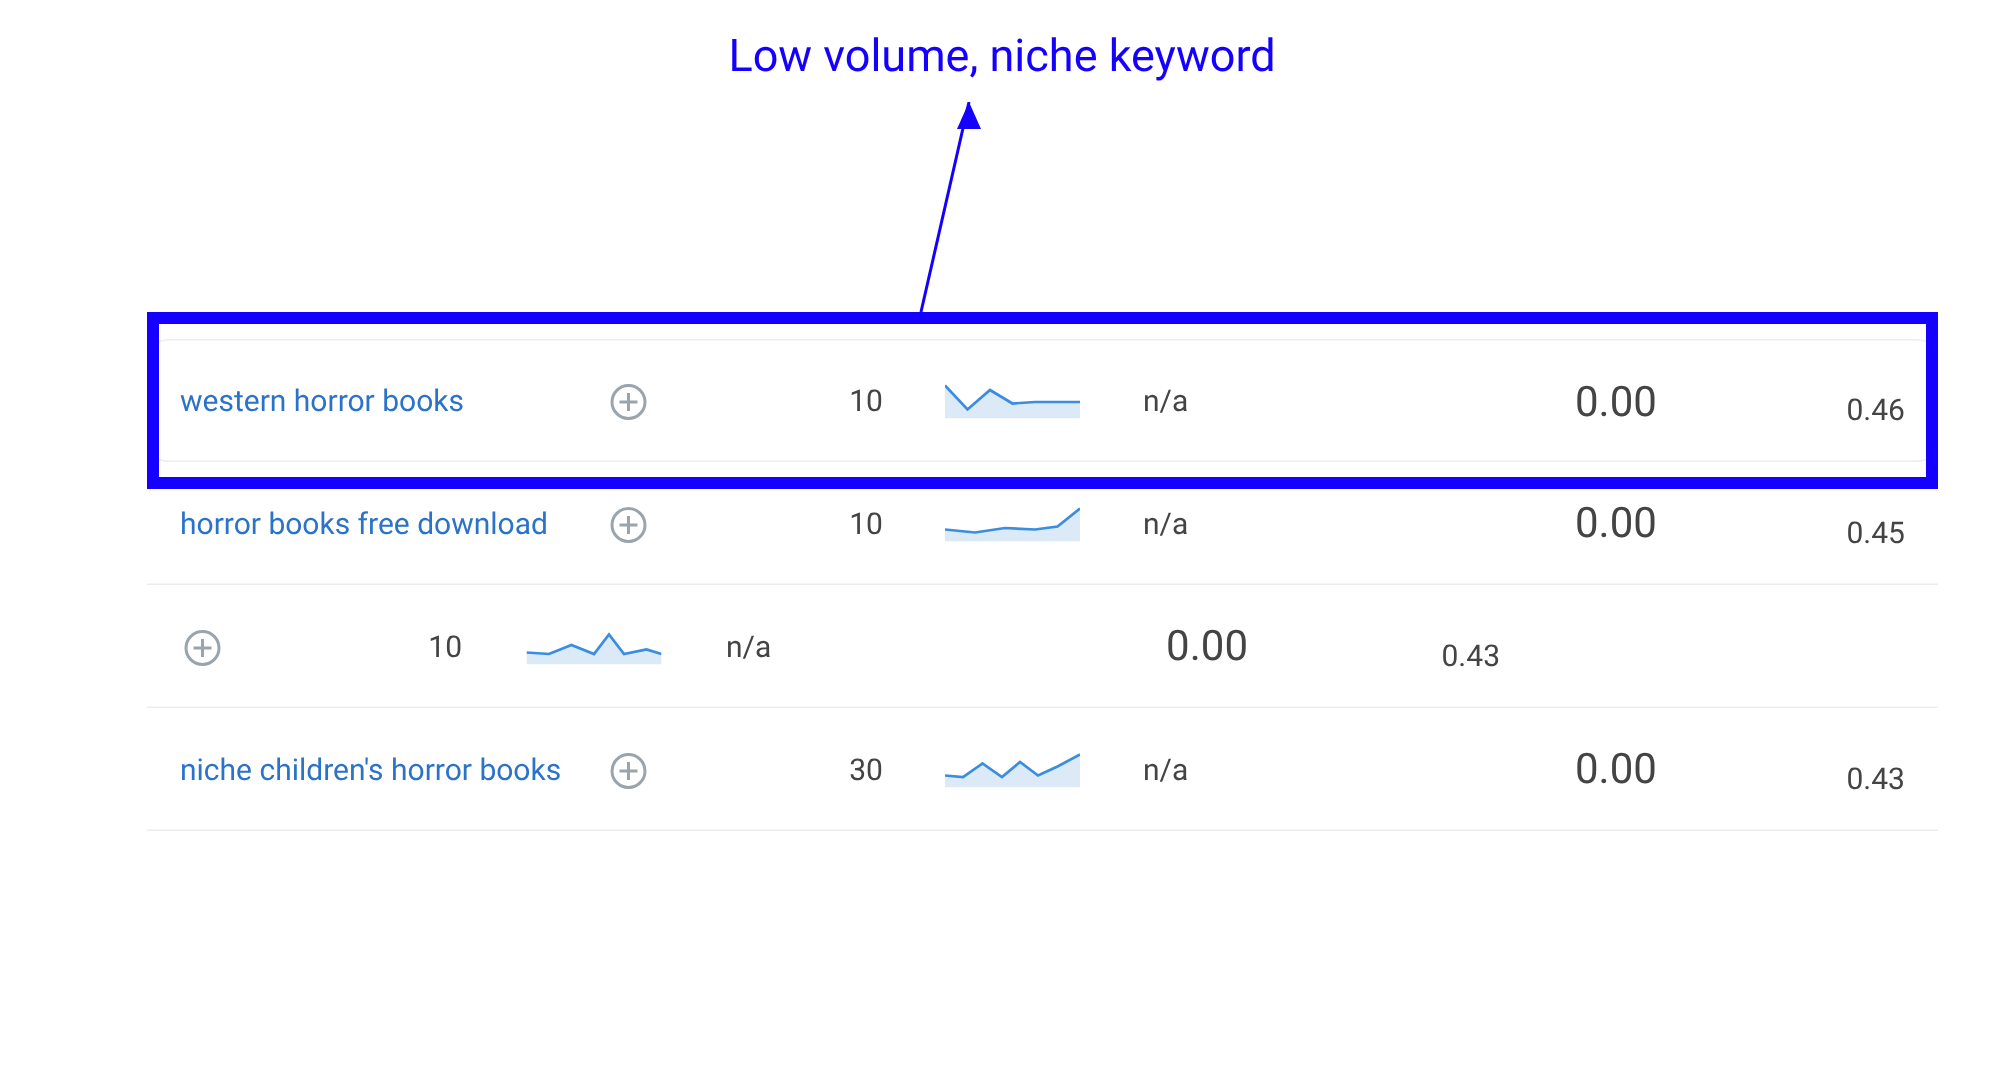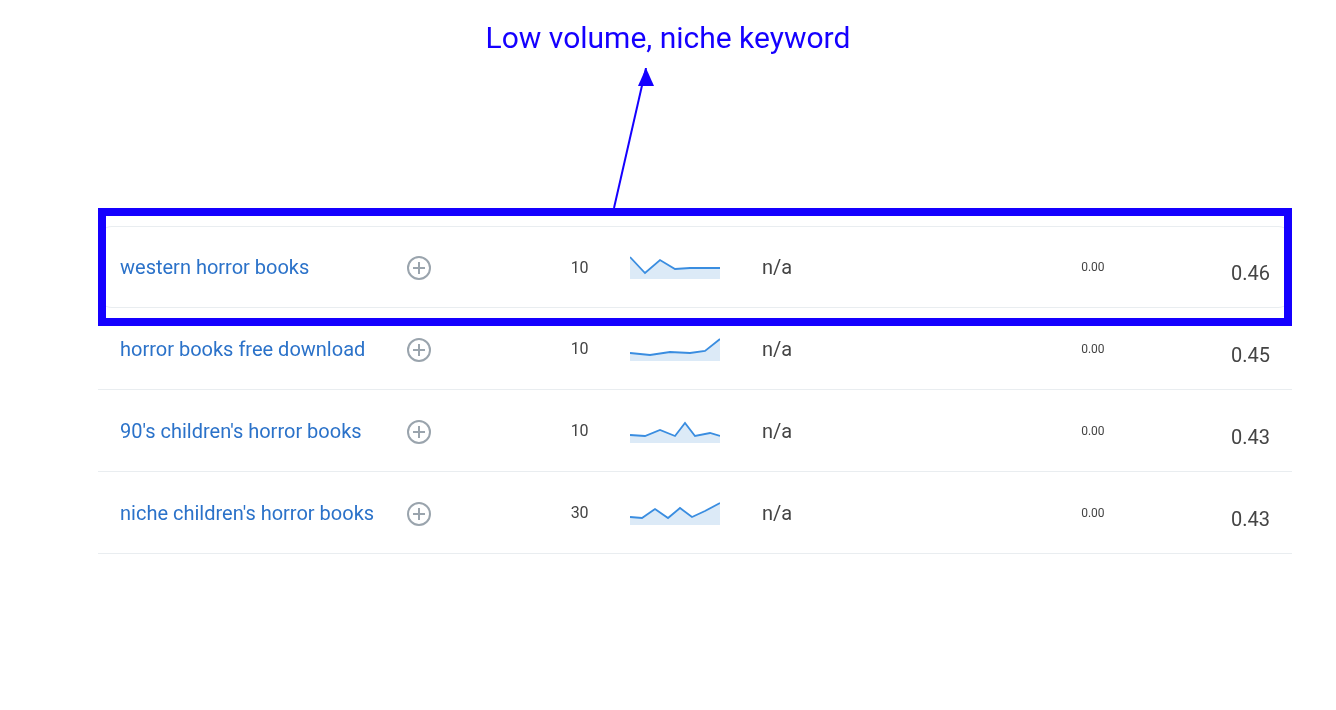--- a/index.html
+++ b/index.html
@@ -50,38 +50,38 @@
     }
     .col-add {
       width: 50px;
       display: flex;
       align-items: flex-start;
       padding-top: 2px;
     }
     .col-volume {
       width: 130px;
       text-align: right;
-      font-size: 16px;
+      font-size: 20px;
       color: #444;
     }
     .col-spark {
       width: 160px;
       display: flex;
       justify-content: center;
     }
     .col-trend {
       width: 180px;
       text-align: left;
       font-size: 20px;
       color: #444;
     }
     .col-cpc {
       width: 160px;
       text-align: right;
-      font-size: 12px;
+      font-size: 28px;
       color: #444;
     }
     .col-competition {
       width: 160px;
       text-align: right;
       font-size: 20px;
       color: #444;
       margin-top: 12px;
     }
     .add-icon-wrap {
@@ -159,21 +159,20 @@
         <svg class="sparkline-box" viewBox="0 0 90 24">
           <path d="M0,16 L20,18 L40,15 L60,16 L75,14 L90,2 L90,24 L0,24 Z" fill="#dceaf7"></path>
           <path d="M0,16 L20,18 L40,15 L60,16 L75,14 L90,2" fill="none" stroke="#3a8de0" stroke-width="1.8"></path>
         </svg>
       </div>
       <div class="col-trend">n/a</div>
       <div class="col-cpc">0.00</div>
       <div class="col-competition">0.45</div>
     </div>
     <div class="row">
-      <div class="col-keyword">90's children's horror books</div>
       <div class="col-add">
         <div class="add-icon-wrap">
           <svg width="26" height="26" viewBox="0 0 26 26">
             <circle cx="13" cy="13" r="11" fill="none" stroke="#9aa4ad" stroke-width="2"></circle>
             <line x1="13" y1="7" x2="13" y2="19" stroke="#9aa4ad" stroke-width="2"></line>
             <line x1="7" y1="13" x2="19" y2="13" stroke="#9aa4ad" stroke-width="2"></line>
           </svg>
         </div>
       </div>
       <div class="col-volume">10</div>

